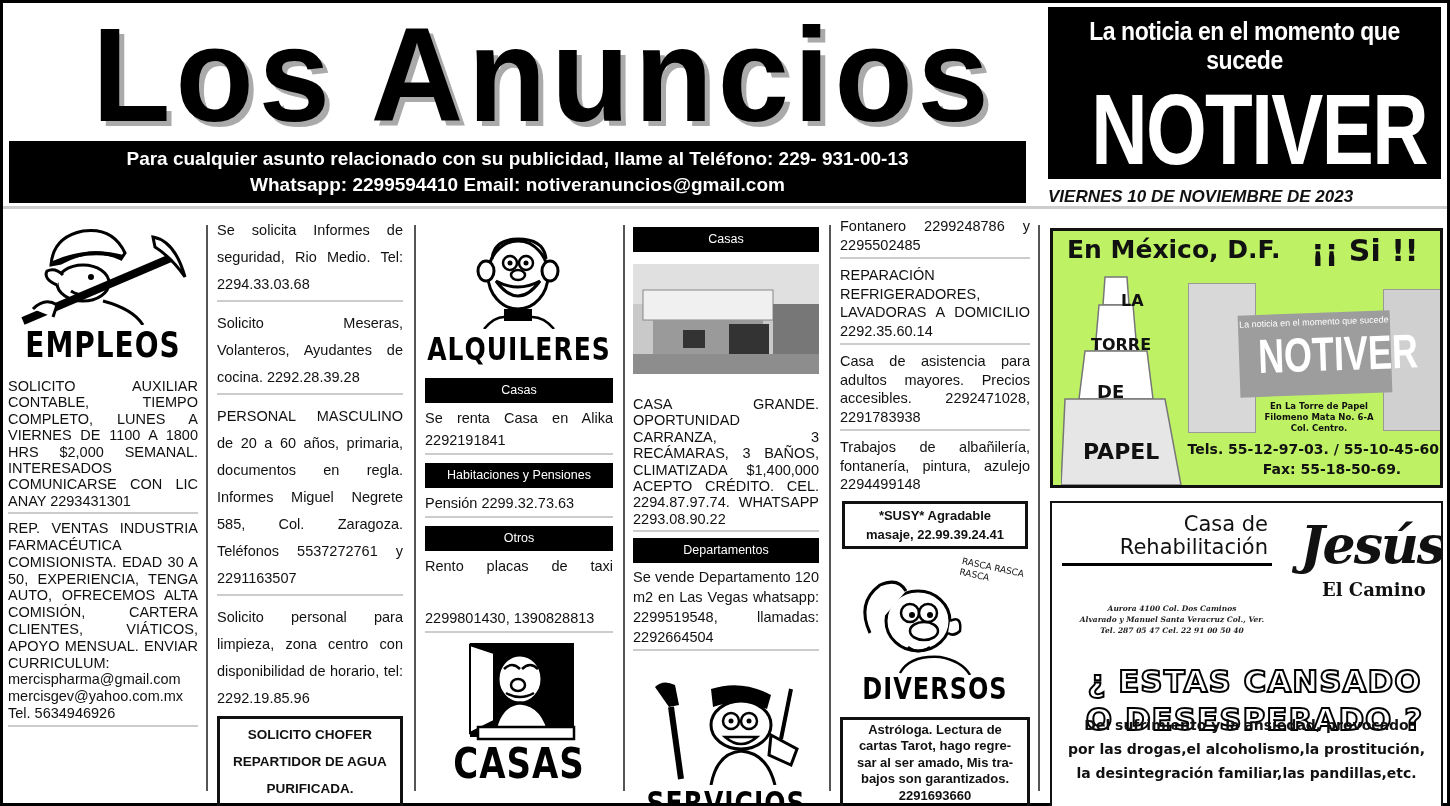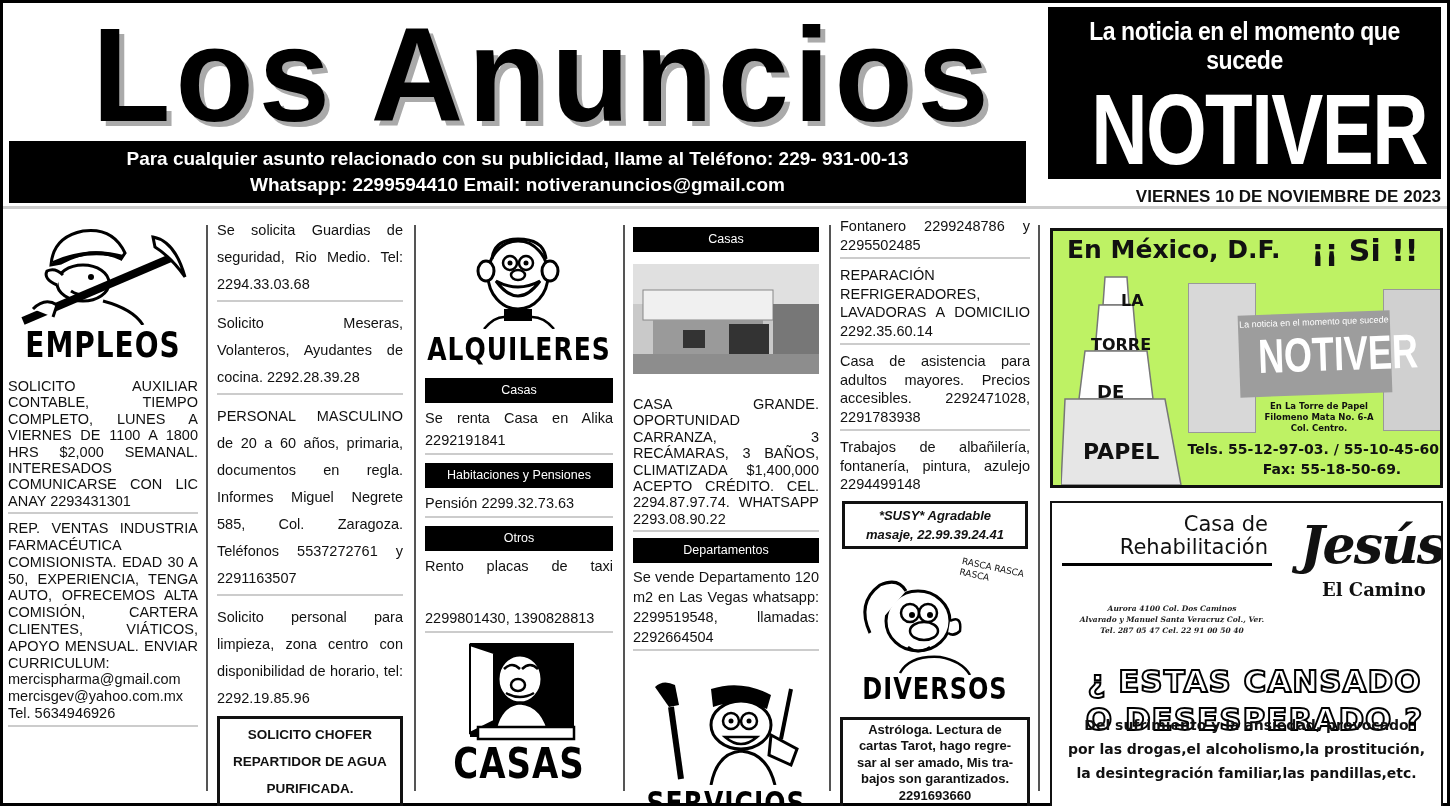--- a/index.html
+++ b/index.html
@@ -23,22 +23,22 @@
     background: #000; color: #fff; text-align: center;
     font-weight: bold; font-size: 19px; line-height: 26px; padding-top: 5px;
   }
   .notiver-box {
     position: absolute; left: 1045px; top: 4px; width: 393px; height: 172px;
     background: #000; color: #fff; text-align: center;
   }
   .notiver-tagline { font-size: 25px; font-weight: bold; margin-top: 10px; letter-spacing: -0.5px; transform: scaleX(0.92); }
   .notiver-name { font-size: 100px; font-weight: 900; line-height: 100px; margin-top: 4px; transform: scaleX(0.78); letter-spacing: -2px; }
   .date-line {
-    position: absolute; left: 1045px; top: 184px; width: 393px; text-align: right;
-    font-weight: bold; font-size: 17px;
+    position: absolute; left: 1045px; top: 184px; width: 393px; text-align: left;
+    font-weight: bold; font-size: 17px; font-style: italic;
   }
   .top-rule { position: absolute; left: 0; top: 203px; width: 1444px; height: 3px; background: #ccc; }
 
   
   .col { position: absolute; top: 214px; bottom: 8px; }
   .col-sep { position: absolute; top: 222px; bottom: 12px; width: 2px; background: #555; }
   .just { text-align: justify; text-align-last: justify; }
   .ad {
     font-size: 14.5px; line-height: 27px; border-bottom: 2px solid #ccc; padding: 0 0 2px 0; margin-bottom: 8px;
     text-align: justify;
@@ -108,21 +108,21 @@
       <path d="M90 84 Q120 92 130 108" stroke="#000" stroke-width="3" fill="none"></path>
       <path d="M20 92 Q32 80 44 88 L40 100" fill="#fff" stroke="#000" stroke-width="3"></path>
     </svg>
     <div class="illus-label" style="font-size:28px; margin-top:4px;">EMPLEOS</div>
     <div style="height:16px"></div>
     <div class="ad-caps">SOLICITO AUXILIAR CONTABLE, TIEMPO COMPLETO, LUNES A VIERNES DE 1100 A 1800 HRS $2,000 SEMANAL. INTERESADOS COMUNICARSE CON LIC ANAY 2293431301</div>
     <div class="ad-caps" style="line-height:16.8px">REP. VENTAS INDUSTRIA FARMACÉUTICA COMISIONISTA. EDAD 30 A 50, EXPERIENCIA, TENGA AUTO, OFRECEMOS ALTA COMISIÓN, CARTERA CLIENTES, VIÁTICOS, APOYO MENSUAL. ENVIAR CURRICULUM: mercispharma@gmail.com mercisgev@yahoo.com.mx Tel. 5634946926</div>
   </div>
 
   <div class="col" style="left:214px; width:186px;">
-    <div class="ad">Se solicita Guardias de seguridad, Rio Medio. Tel: 2294.33.03.68</div>
+    <div class="ad">Se solicita Informes de seguridad, Rio Medio. Tel: 2294.33.03.68</div>
     <div class="ad">Solicito Meseras, Volanteros, Ayudantes de cocina. 2292.28.39.28</div>
     <div class="ad">PERSONAL MASCULINO de 20 a 60 años, primaria, documentos en regla. Informes Miguel Negrete 585, Col. Zaragoza. Teléfonos 5537272761 y 2291163507</div>
     <div class="ad" style="border-bottom:none;margin-bottom:2px">Solicito personal para limpieza, zona centro con disponibilidad de horario, tel: 2292.19.85.96</div>
     <div class="boxed" style="font-size:13.5px; line-height:27px; padding-top:2px; height:116px;">
       <div>SOLICITO CHOFER</div>
       <div>REPARTIDOR DE AGUA</div>
       <div>PURIFICADA.</div>
       <div>2291997488</div>
     </div>
   </div>
@@ -196,21 +196,21 @@
     <div class="illus-label" style="font-size:25px; margin-top:4px;">SERVICIOS</div>
   </div>
 
   <div class="col" style="left:837px; width:190px;">
     <div class="ad-dense">
       <div class="just">Fontanero 2299248786 y 2295502485</div>
     </div>
     <div class="ad-dense">REPARACIÓN REFRIGERADORES, LAVADORAS A DOMICILIO 2292.35.60.14</div>
     <div class="ad-dense">Casa de asistencia para adultos mayores. Precios accesibles. 2292471028, 2291783938</div>
     <div class="ad-dense" style="border-bottom:none; margin-bottom:4px">Trabajos de albañilería, fontanería, pintura, azulejo 2294499148</div>
-    <div class="boxed" style="font-size:13px; line-height:19px; padding:2px 0; margin:0 2px;font-style:italic;">
+    <div class="boxed" style="font-size:13px; line-height:19px; padding:2px 0; margin:0 2px;">
       <div>*SUSY* Agradable</div>
       <div>masaje, 22.99.39.24.41</div>
     </div>
     <div style="position:relative; height:112px; margin-top:14px;">
       <svg width="150" height="112" viewBox="0 0 150 112" style="position:absolute; left:10px; top:0">
         <ellipse cx="68" cy="58" rx="32" ry="30" fill="#fff" stroke="#000" stroke-width="3"></ellipse>
         <path d="M20 70 Q6 40 30 22 Q48 14 56 28" fill="#fff" stroke="#000" stroke-width="3"></path>
         <circle cx="60" cy="50" r="9" fill="#fff" stroke="#000" stroke-width="2.5"></circle>
         <circle cx="78" cy="50" r="9" fill="#fff" stroke="#000" stroke-width="2.5"></circle>
         <circle cx="62" cy="52" r="3" fill="#000"></circle>

